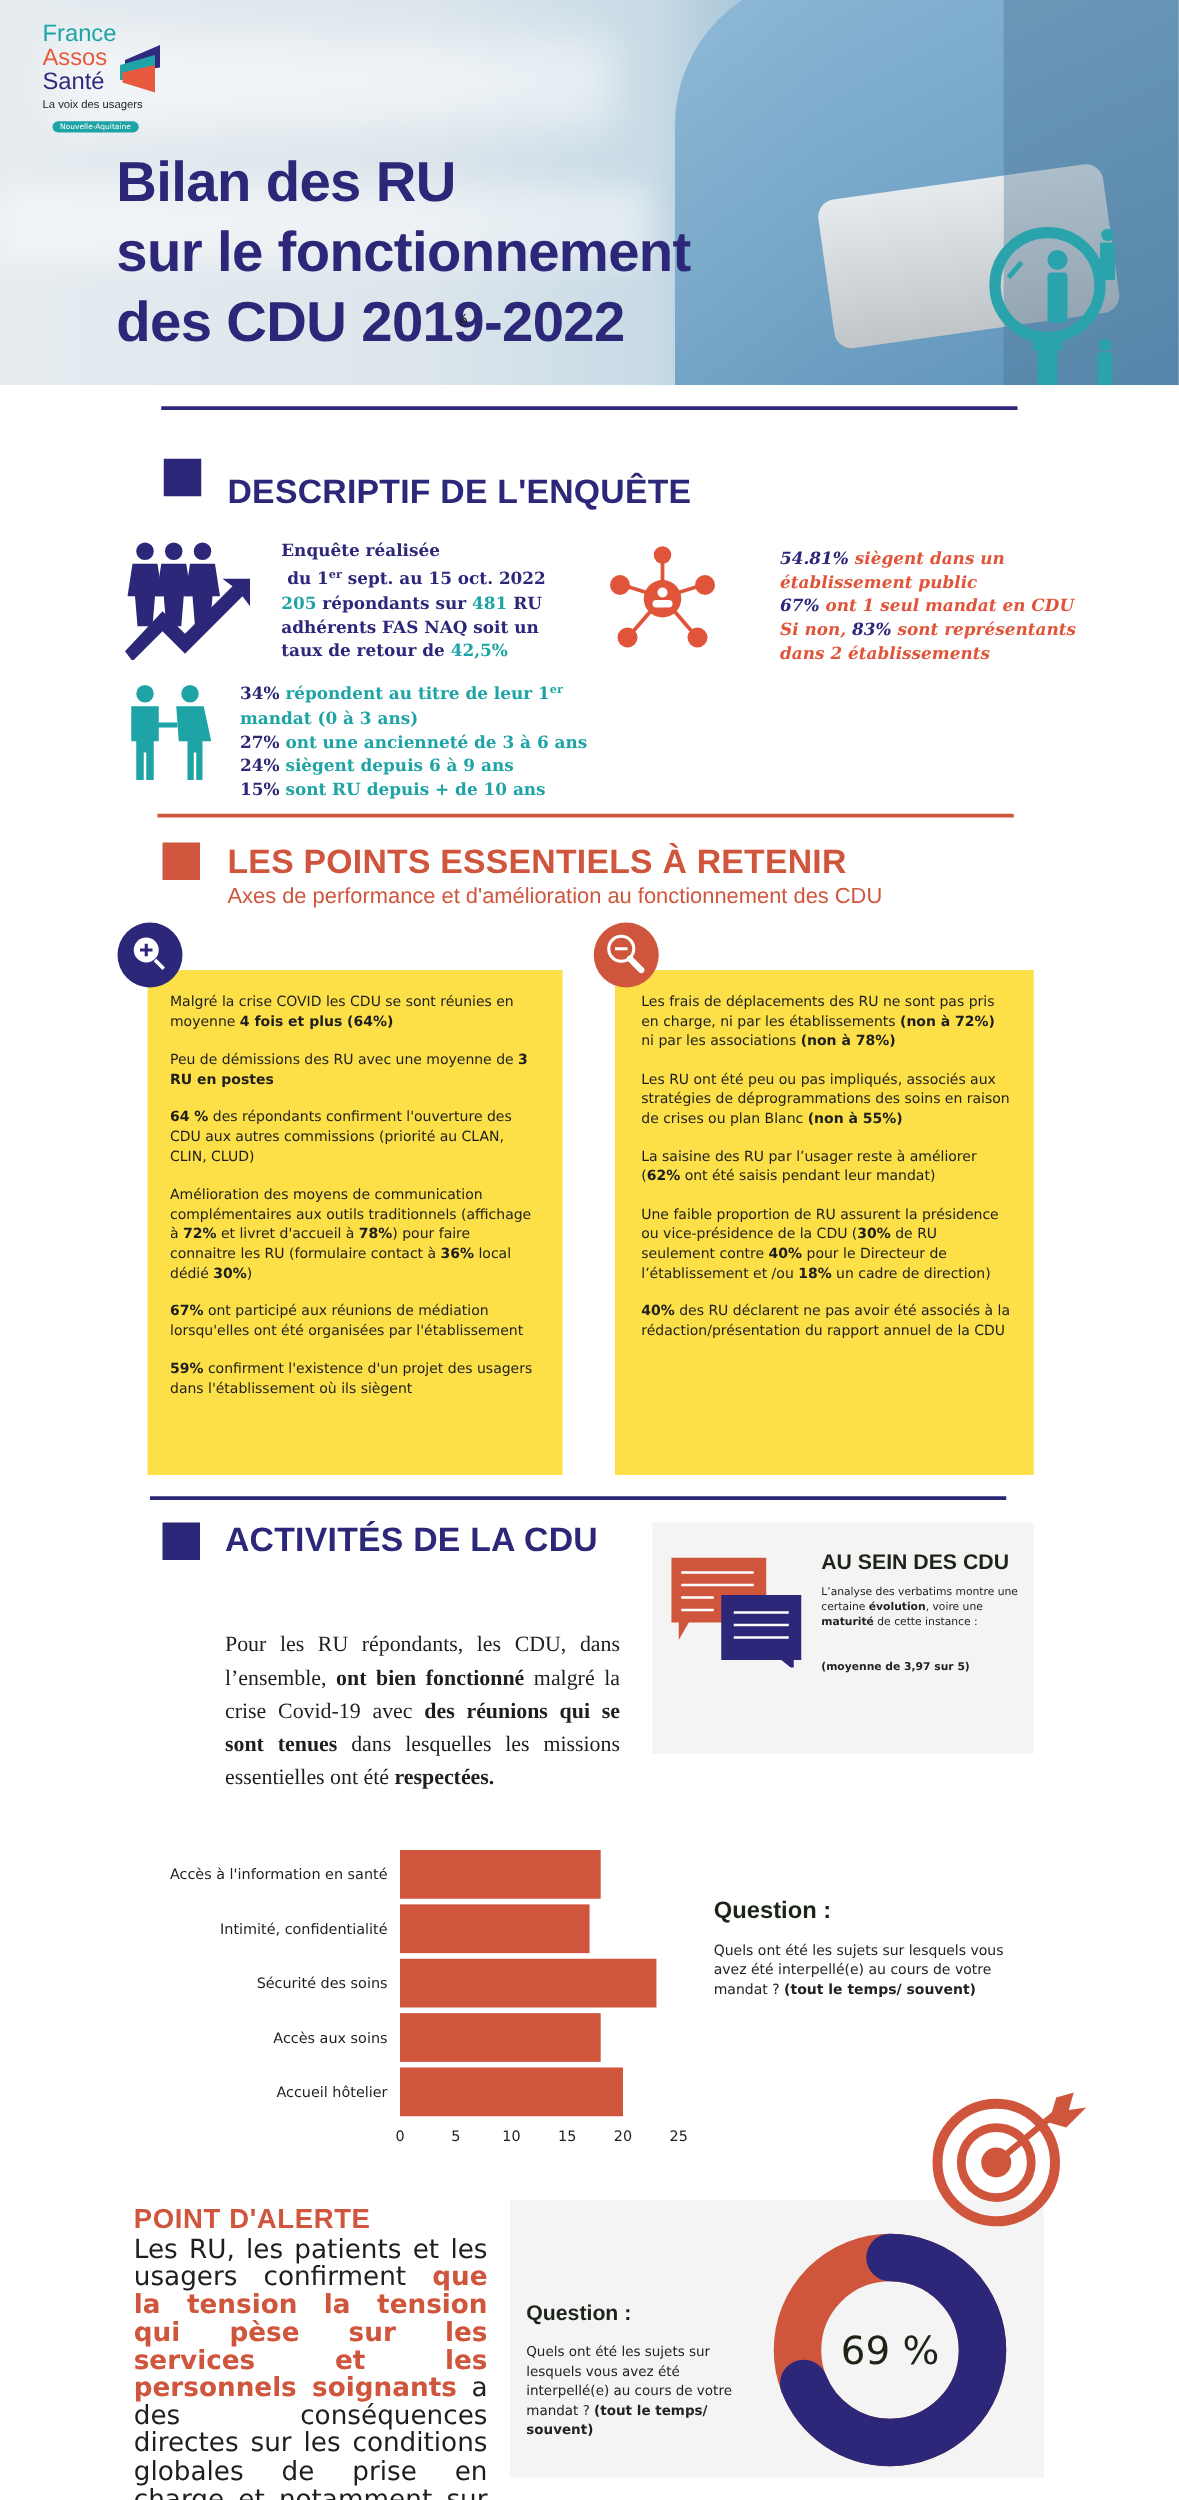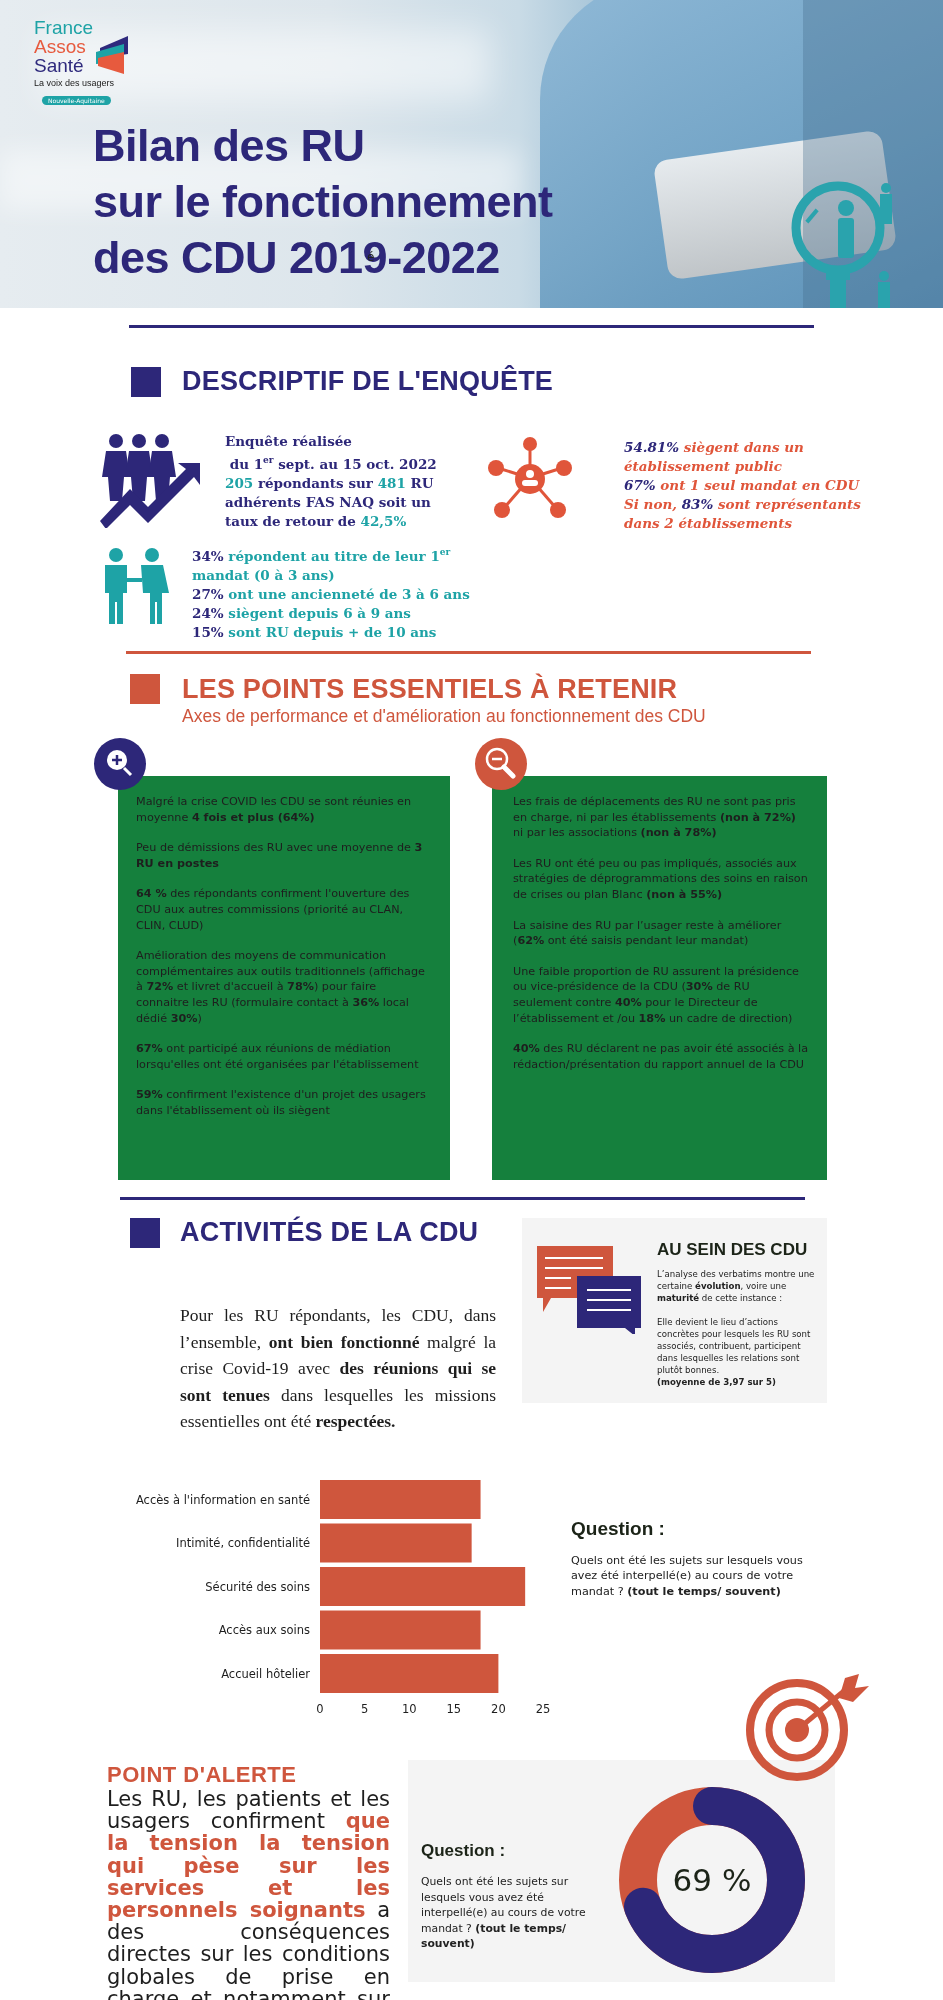--- a/index.html
+++ b/index.html
@@ -31,21 +31,21 @@
   .sec-title { position: absolute; font-family: "Liberation Sans", sans-serif; font-weight: bold; font-size: 27px; letter-spacing: 0.2px; }
 
   .survey-text { position: absolute; font-family: "DejaVu Serif", serif; font-weight: bold; font-size: 13.5px; line-height: 19px; color: #2d2779; }
   .teal { color: #1ea3a6; }
   .navy { color: #2d2779; }
   sup { font-size: 9px; text-align: center; }
 
   .sub-title { position: absolute; left: 182px; top: 706px; font-family: "Liberation Sans", sans-serif; font-size: 17.5px; color: #cf563d; }
 
   .circle-icon { position: absolute; width: 52px; height: 52px; border-radius: 50%; }
-  .card { position: absolute; background: #15803d; padding: 18px 18px 10px 18px; font-family: "DejaVu Sans", sans-serif; font-size: 11.2px; line-height: 15.6px; color: #1e1e1e; }
+  .card { position: absolute; background: #fde047; padding: 18px 18px 10px 18px; font-family: "DejaVu Sans", sans-serif; font-size: 11.2px; line-height: 15.6px; color: #1e1e1e; }
   .card p { margin-bottom: 15px; }
   .card b { font-weight: bold; }
 
   .act-text { position: absolute; left: 180px; top: 1288px; width: 316px; font-family: Liberation Serif, serif; font-size: 17.5px; line-height: 26.5px; text-align: justify; color: #1e1e1e; margin-top: 14px; }
 
   .sein-box { position: absolute; left: 522px; top: 1218px; width: 305px; height: 185px; background: #f4f4f4; }
   .sein-title { position: absolute; left: 135px; top: 22px; font-family: "Liberation Sans", sans-serif; font-weight: bold; font-size: 17px; color: #1c2418; }
   .sein-text { position: absolute; left: 135px; top: 50px; width: 160px; font-size: 8.6px; line-height: 12px; color: #222; }
 
   .chart-wrap { position: absolute; left: 100px; top: 1470px; width: 460px; height: 250px; }
@@ -96,21 +96,21 @@
 
 <div class="hero-title">
   <div>Bilan des RU</div>
   <div>sur le fonctionnement</div>
   <div><span>des CDU 2019-2022</span></div>
 </div>
 <span class="acc" style="position:absolute;left:367px;top:250px;font-size:12px;color:#222;">é</span>
 
 <div class="rule" style="left:129px;top:325px;width:685px;background:#2d2779;"></div>
 <div class="sec-square" style="left:131px;top:367px;background:#2d2779;"></div>
-<div class="sec-title" style="left:182px;top:366px;color:#2d2779;">DESCRIPTIF DE L'ENQUÊTE</div>
+<div class="sec-title" style="left:182px;top:378px;color:#2d2779;">DESCRIPTIF DE L'ENQUÊTE</div>
 
 <svg style="position:absolute;left:98px;top:433px;" width="112" height="95" viewBox="0 0 112 95">
   <g fill="#2d2779">
     <circle cx="18" cy="8" r="7"></circle>
       <circle cx="41" cy="8" r="7"></circle>
       <circle cx="64" cy="8" r="7"></circle>
     <path d="M8 18h20l4 26h-6l-2 24h-12l-2-24h-6z"></path>
     <path d="M31 18h20l4 26h-6l-2 24h-12l-2-24h-6z"></path>
     <path d="M54 18h20l4 26h-6l-2 24h-12l-2-24h-6z"></path>
     <path d="M2 88l30-32 18 18 38-38-8-6h22v22l-6-8-46 46-18-18-24 24z"></path>
@@ -226,21 +226,21 @@
     <path d="M40 30h64v52h-6v8l-10-8h-48z" fill="#2d2779"></path>
     <g stroke="#fff" stroke-width="2">
         <line x1="50" y1="44" x2="94" y2="44"></line>
         <line x1="50" y1="54" x2="94" y2="54"></line>
         <line x1="50" y1="64" x2="94" y2="64"></line>
       </g>
   </svg>
   <div class="sein-title">AU SEIN DES CDU</div>
   <div class="sein-text">
     <div><span>L’analyse des verbatims montre une certaine </span><b>évolution</b><span>, voire une </span><b>maturité</b><span> de cette instance :</span></div>
-    <div style="margin-top:12px;"><span>Elle devient le lieu d’actions concrètes pour lesquels les RU sont associés, contribuent, participent dans lesquelles les relations sont plutôt bonnes.</span><br><b>(moyenne de 3,97 sur 5)</b></div>
+    <div style="margin-top:12px;"><br><b>(moyenne de 3,97 sur 5)</b></div>
   </div>
 </div>
 
 <svg id="bar-chart" class="chart-wrap" width="460" height="250" viewBox="0 0 460 250">
     <rect x="220" y="10" width="160.56" height="39" fill="#cf563d"></rect>
     <text x="210" y="33.5" text-anchor="end" font-size="11.5" fill="#1e1e1e" font-family="DejaVu Sans, sans-serif">Accès à l'information en santé</text>
     <rect x="220" y="53.5" width="151.64" height="39" fill="#cf563d"></rect>
     <text x="210" y="77" text-anchor="end" font-size="11.5" fill="#1e1e1e" font-family="DejaVu Sans, sans-serif">Intimité, confidentialité</text>
     <rect x="220" y="97" width="205.16" height="39" fill="#cf563d"></rect>
     <text x="210" y="120.5" text-anchor="end" font-size="11.5" fill="#1e1e1e" font-family="DejaVu Sans, sans-serif">Sécurité des soins</text>

